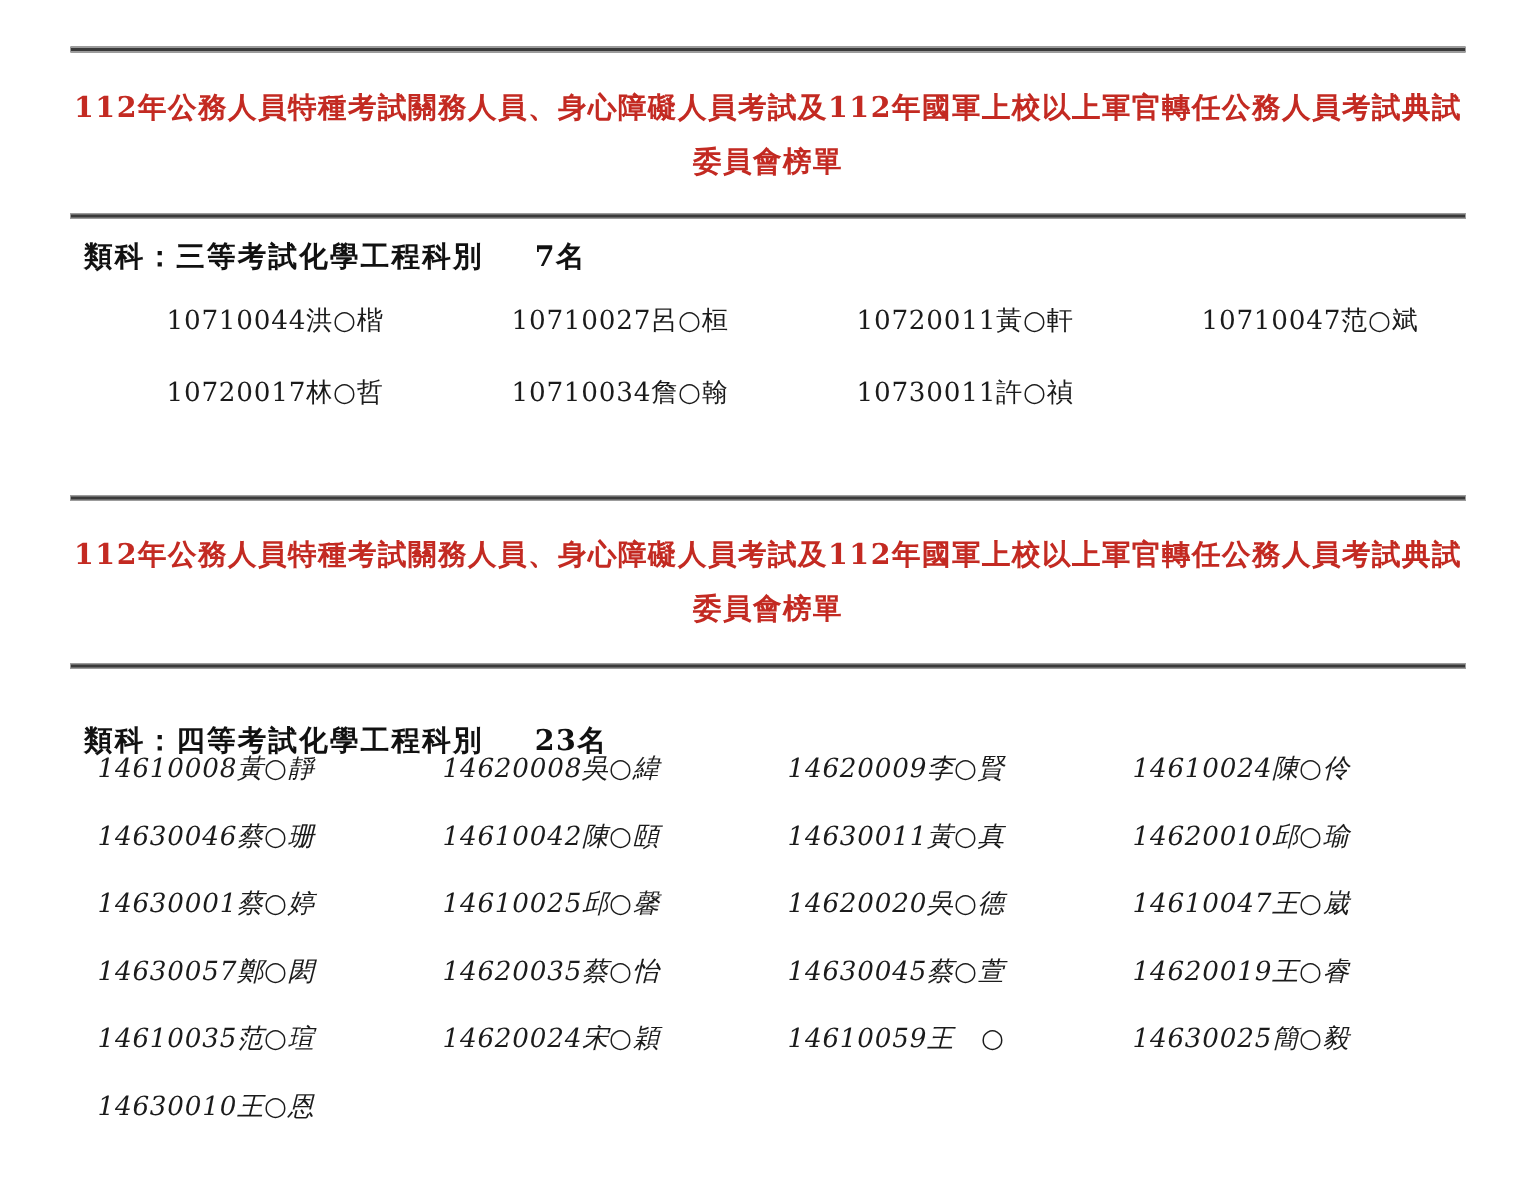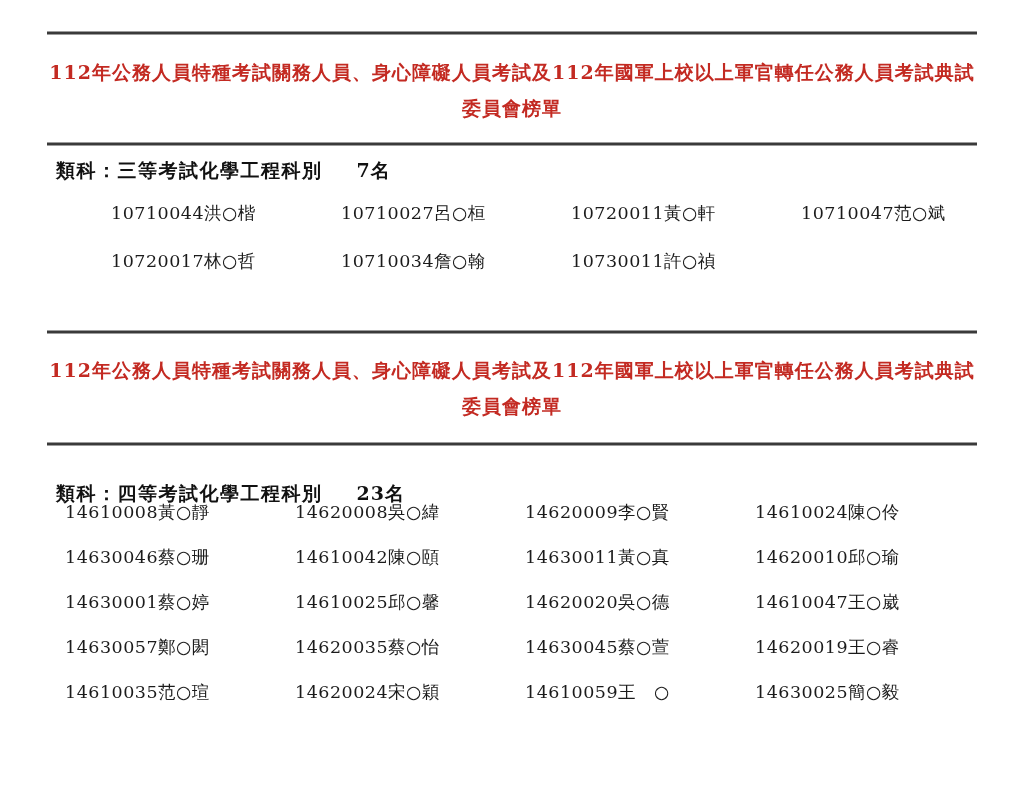--- a/index.html
+++ b/index.html
@@ -54,21 +54,21 @@
   .cat-2 { top: 481px; }
   .category .count { margin-left: 34px; letter-spacing: 1px; }
   .grid {
     position: absolute;
     left: 65px;
     width: 930px;
     display: grid;
     grid-template-columns: repeat(4, 230px);
   }
   .grid-1 { top: 201px; grid-auto-rows: 48px; margin-left: 46px; }
-  .grid-2 { top: 500px; grid-auto-rows: 45px; }
+  .grid-2 { top: 500px; grid-auto-rows: 45px; font-style: italic; }
   .entry {
     font-size: 17.5px;
     color: #1b1b1b;
     letter-spacing: 0.5px;
     white-space: pre;
   }
 </style>
 </head>
 <body>
 
@@ -114,15 +114,16 @@
       <span class="entry">14620020吳○德</span>
       <span class="entry">14610047王○崴</span>
       <span class="entry">14630057鄭○閎</span>
       <span class="entry">14620035蔡○怡</span>
       <span class="entry">14630045蔡○萱</span>
       <span class="entry">14620019王○睿</span>
       <span class="entry">14610035范○瑄</span>
       <span class="entry">14620024宋○穎</span>
       <span class="entry">14610059王　○</span>
       <span class="entry">14630025簡○毅</span>
+      <span class="entry">14630010王○恩</span>
     </div>
 
 </div>
 
 </body></html>

